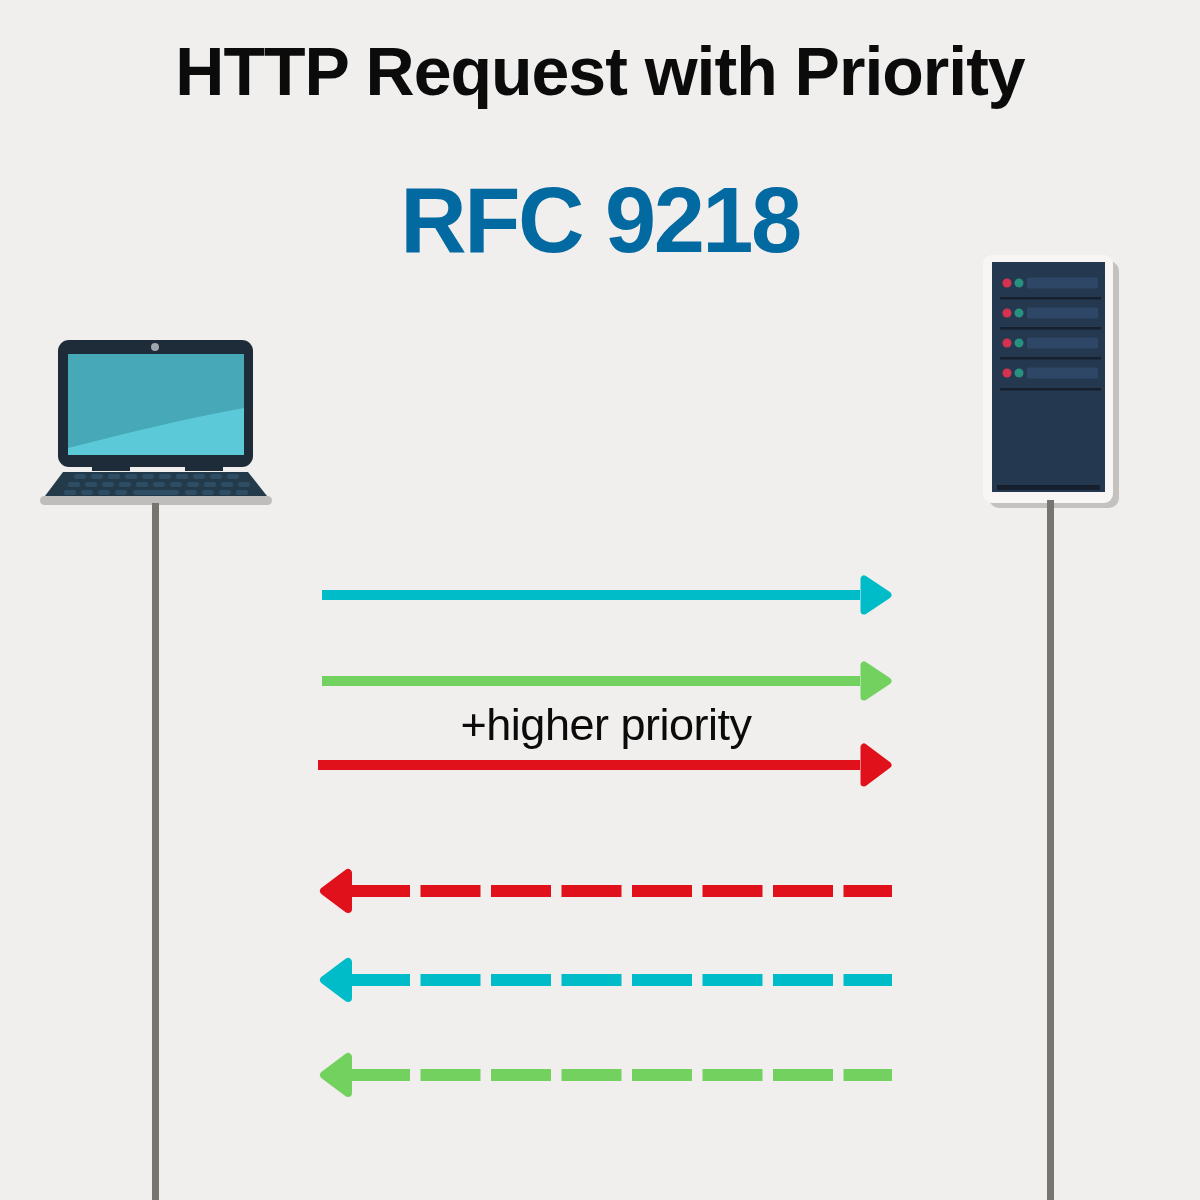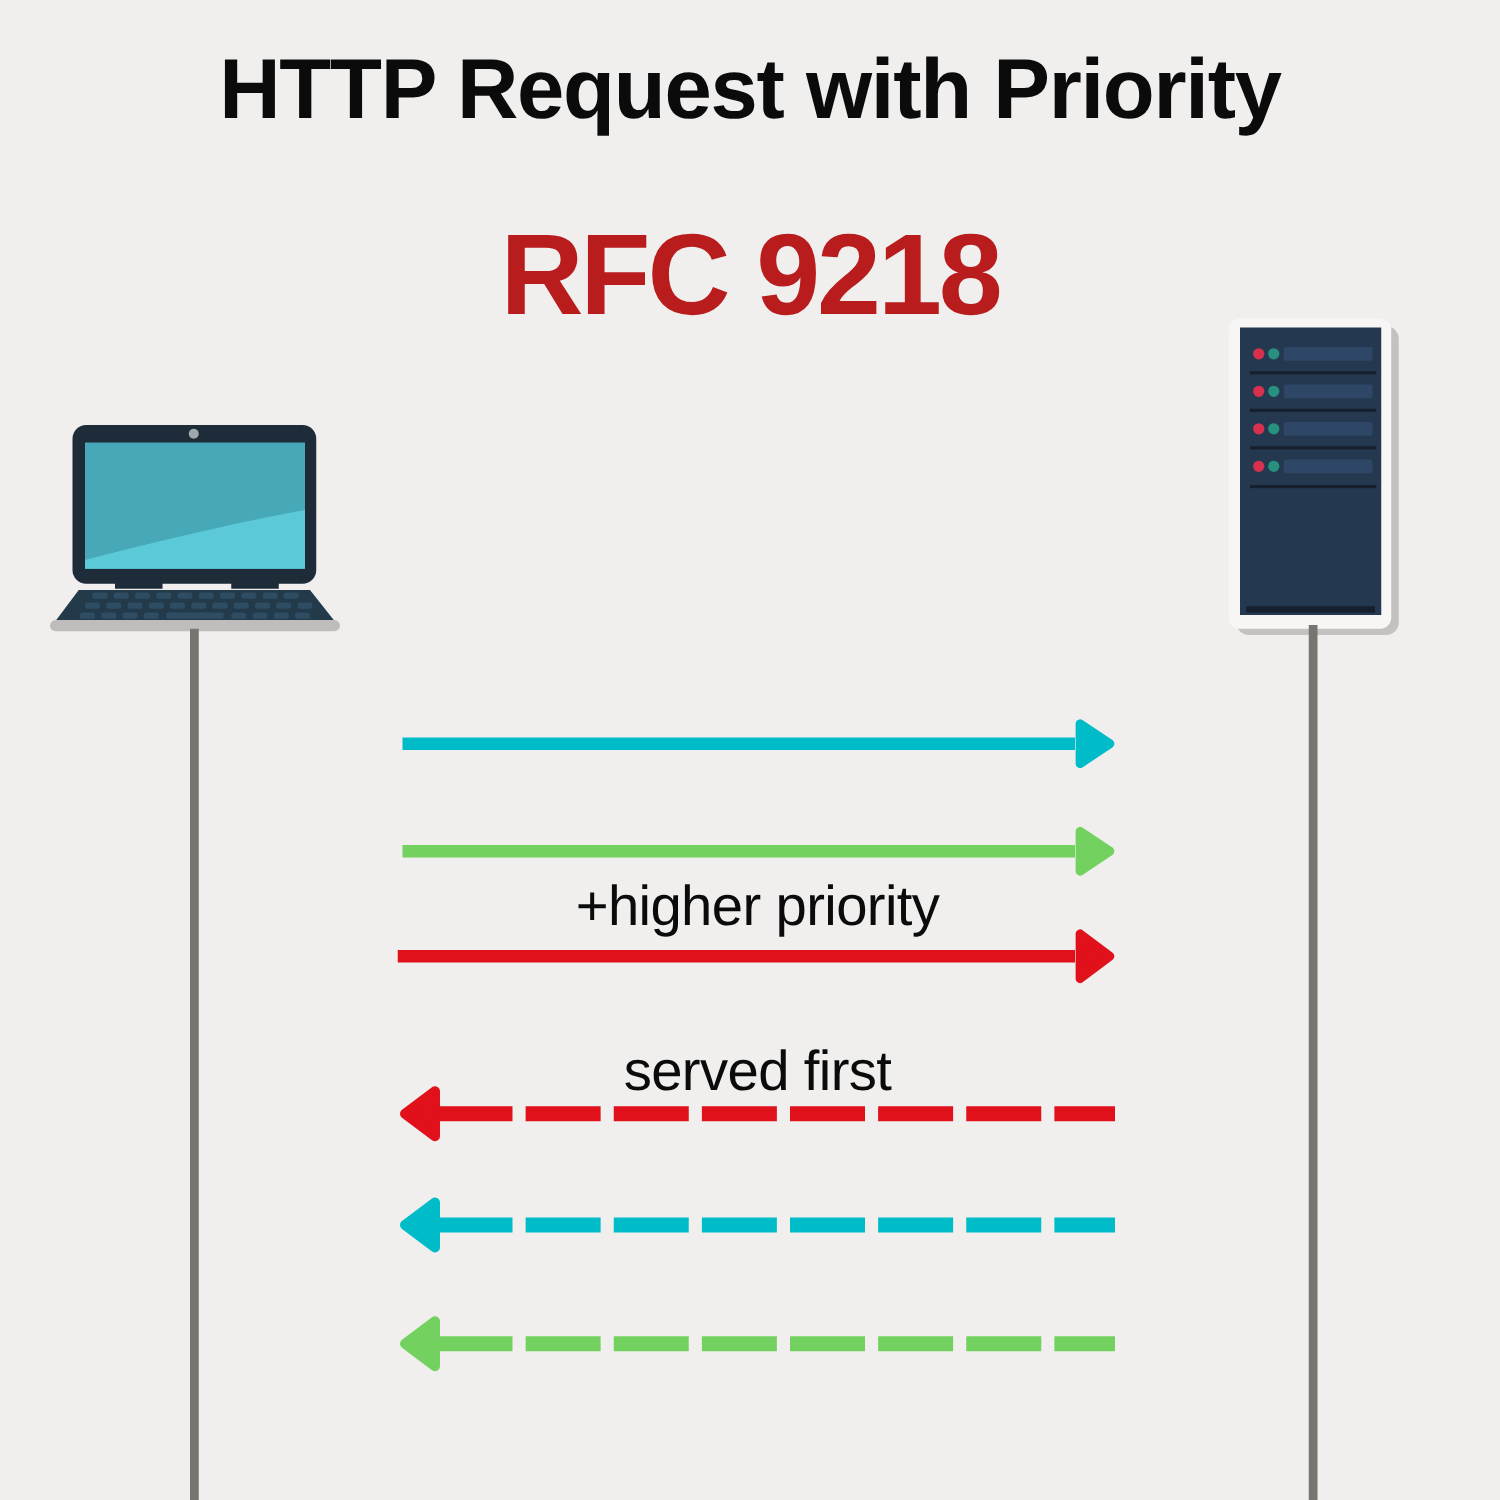--- a/index.html
+++ b/index.html
@@ -45,21 +45,21 @@
   }
   .flow-label.higher{top:699px;}
   .flow-label.served{top:831px;}
 </style>
 </head>
 <body style="background: rgb(240, 239, 238);">
 
 <div class="canvas">
 
   <div class="title" style="color: rgb(11, 11, 11);">HTTP Request with Priority</div>
-  <div class="subtitle" style="color: #b91c1c;">RFC 9218</div>
+  <div class="subtitle" style="color: #0369a1;">RFC 9218</div>
 
   <svg class="icon-laptop" width="236" height="172" viewBox="0 0 236 172">
     <g style="color: rgb(30, 43, 56);">
       <rect x="20" y="5" width="195" height="127" rx="11" fill="currentColor"></rect>
       <rect x="54" y="127" width="38" height="9" fill="currentColor"></rect>
       <rect x="147" y="127" width="38" height="9" fill="currentColor"></rect>
     </g>
     <g style="color: rgb(71, 168, 184);">
       <rect x="30" y="19" width="176" height="101" fill="currentColor"></rect>
     </g>
@@ -165,21 +165,20 @@
 
   <div class="flow-label higher" style="color: rgb(11, 11, 11);">+higher priority</div>
 
   <div class="arrow req-3" style="color: rgb(224, 17, 26);">
     <svg viewBox="0 0 576 48">
       <line x1="0" y1="24" x2="542" y2="24" stroke="currentColor" stroke-width="10"></line>
       <path d="M546,6 L546,42 L570,24 Z" fill="currentColor" stroke="currentColor" stroke-width="7" stroke-linejoin="round"></path>
     </svg>
   </div>
 
-  <div class="flow-label served" style="color: rgb(11, 11, 11);">served first</div>
 
   <div class="arrow resp-1" style="color: rgb(224, 17, 26);">
     <svg viewBox="0 0 576 48">
       <path d="M30,6 L30,42 L6,24 Z" fill="currentColor" stroke="currentColor" stroke-width="8" stroke-linejoin="round"></path>
       <line x1="32" y1="24" x2="574" y2="24" stroke="currentColor" stroke-width="12" stroke-dasharray="60 10.5"></line>
     </svg>
   </div>
   <div class="arrow resp-2" style="color: rgb(0, 188, 201);">
     <svg viewBox="0 0 576 48">
       <path d="M30,6 L30,42 L6,24 Z" fill="currentColor" stroke="currentColor" stroke-width="8" stroke-linejoin="round"></path>

